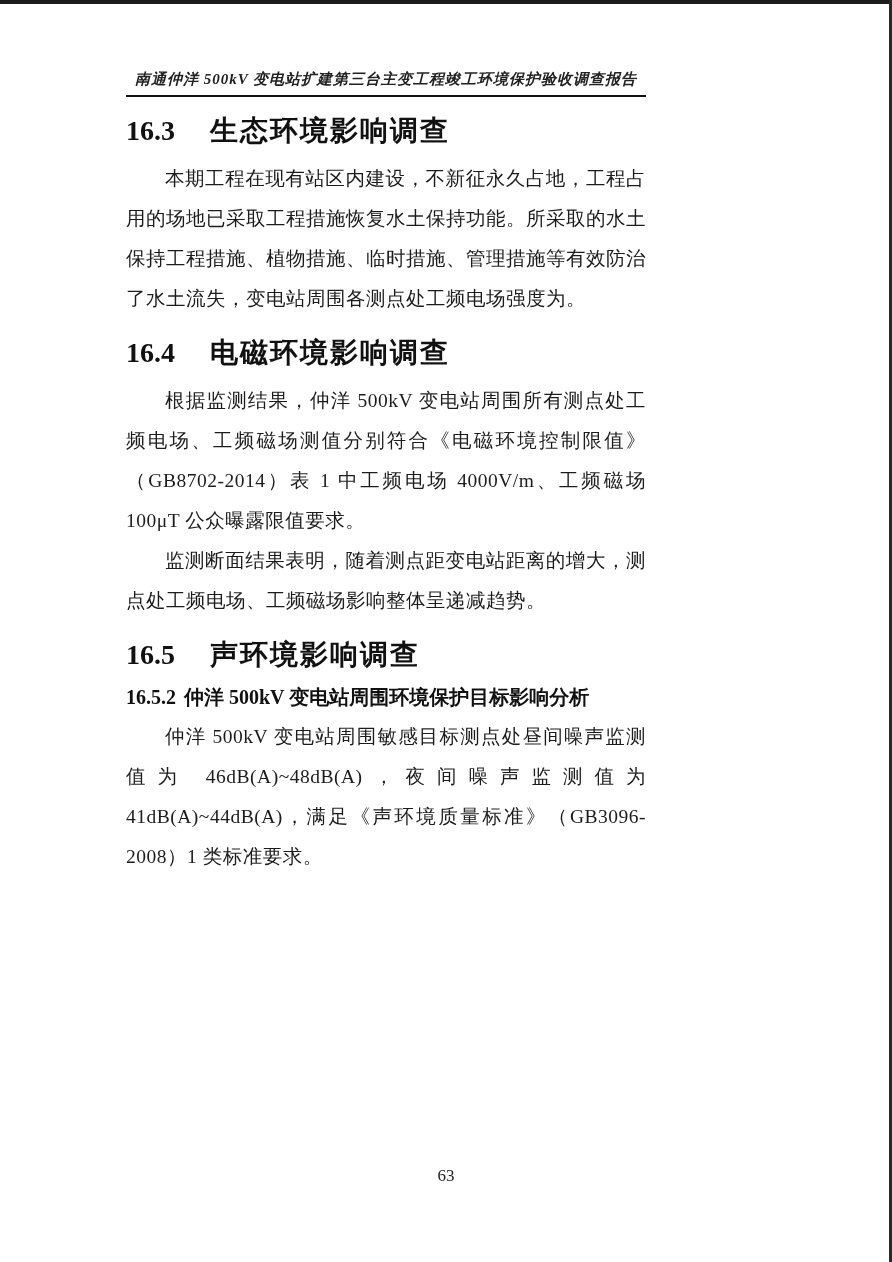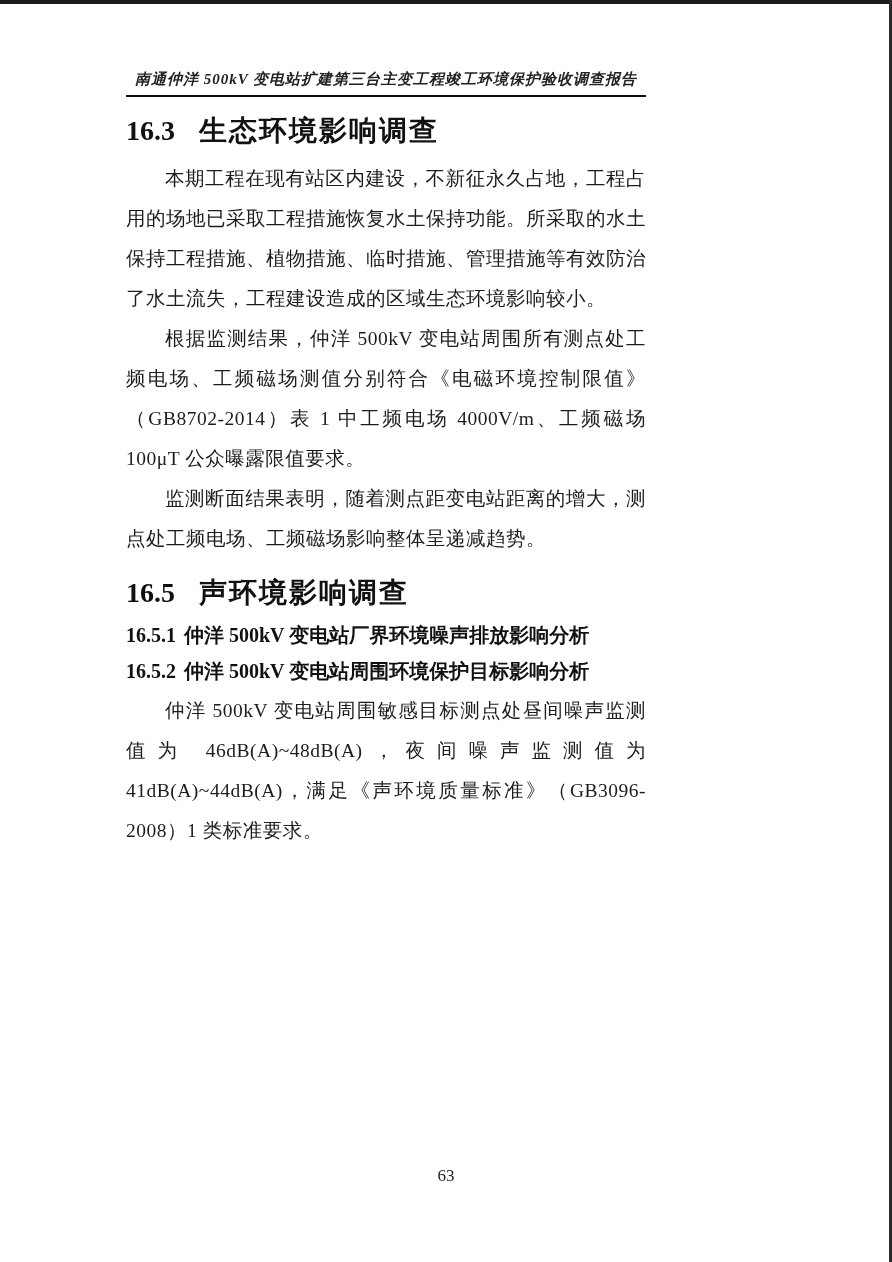--- a/index.html
+++ b/index.html
@@ -55,20 +55,21 @@
   }
   h1.section-heading .sec-num {
     font-family: "Liberation Serif", "DejaVu Serif", serif;
     margin-right: 24px;
     letter-spacing: 0;
     text-align: center;
   }
   h1.section-heading .sec-title {
     font-family: Liberation Serif, serif;
     letter-spacing: 2px;
+    margin-left: 11px;
   }
   h2.subsection-heading {
     margin: 8px 0 6px 0;
     font-size: 20px;
     line-height: 28px;
     font-weight: bold;
     color: #111;
     font-family: "Liberation Serif", "DejaVu Serif", serif;
   }
   h2.subsection-heading .sub-num {
@@ -101,32 +102,32 @@
 <div class="scan-top-bar"></div>
 <div class="scan-right-bar"></div>
 
 <div class="page">
 
   <div class="running-header">南通仲洋 500kV 变电站扩建第三台主变工程竣工环境保护验收调查报告</div>
 
   <h1 class="section-heading">
     <span class="sec-num">16.3</span><span class="sec-title">生态环境影响调查</span>
   </h1>
-  <p class="body-para">本期工程在现有站区内建设，不新征永久占地，工程占用的场地已采取工程措施恢复水土保持功能。所采取的水土保持工程措施、植物措施、临时措施、管理措施等有效防治了水土流失，工程建设造成的区域生态环境影响较小。</p>
+  <p class="body-para">本期工程在现有站区内建设，不新征永久占地，工程占用的场地已采取工程措施恢复水土保持功能。所采取的水土保持工程措施、植物措施、临时措施、管理措施等有效防治了水土流失，变电站周围各测点处工频电场强度为。</p>
 
+  <h1 class="section-heading">
+    <span class="sec-num">16.4</span><span class="sec-title">电磁环境影响调查</span>
+  </h1>
   <p class="body-para">根据监测结果，仲洋 500kV 变电站周围所有测点处工频电场、工频磁场测值分别符合《电磁环境控制限值》（GB8702-2014）表 1 中工频电场 4000V/m、工频磁场 100μT 公众曝露限值要求。</p>
   <p class="body-para">监测断面结果表明，随着测点距变电站距离的增大，测点处工频电场、工频磁场影响整体呈递减趋势。</p>
 
   <h1 class="section-heading">
     <span class="sec-num">16.5</span><span class="sec-title">声环境影响调查</span>
   </h1>
 
-  <h2 class="subsection-heading">
-    <span class="sub-num">16.5.1</span><span class="sub-title">仲洋 500kV 变电站厂界环境噪声排放影响分析</span>
-  </h2>
 
   <h2 class="subsection-heading">
     <span class="sub-num">16.5.2</span><span class="sub-title">仲洋 500kV 变电站周围环境保护目标影响分析</span>
   </h2>
   <p class="body-para">仲洋 500kV 变电站周围敏感目标测点处昼间噪声监测值为 46dB(A)~48dB(A)，夜间噪声监测值为 41dB(A)~44dB(A)，满足《声环境质量标准》（GB3096-2008）1 类标准要求。</p>
 
   <div class="page-footer">63</div>
 
 </div>
 

